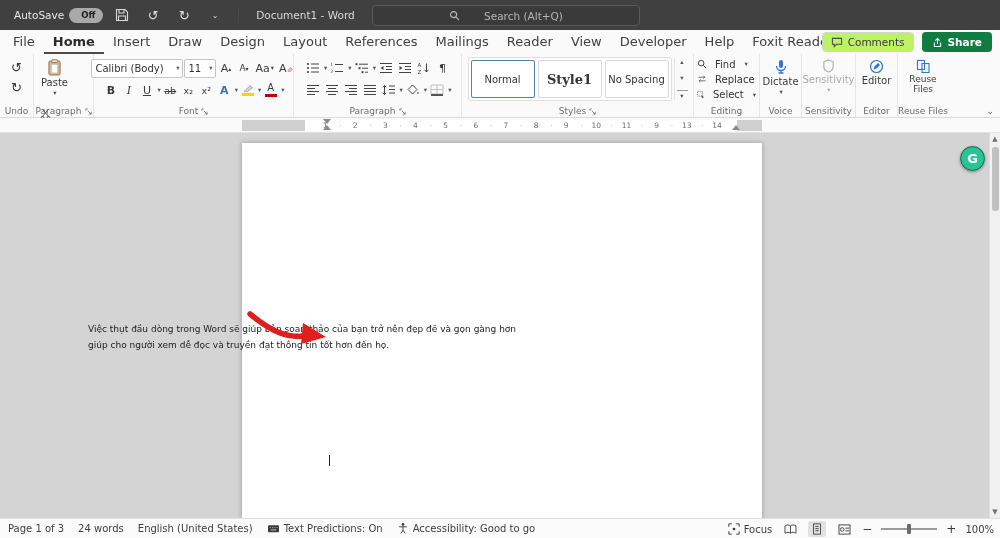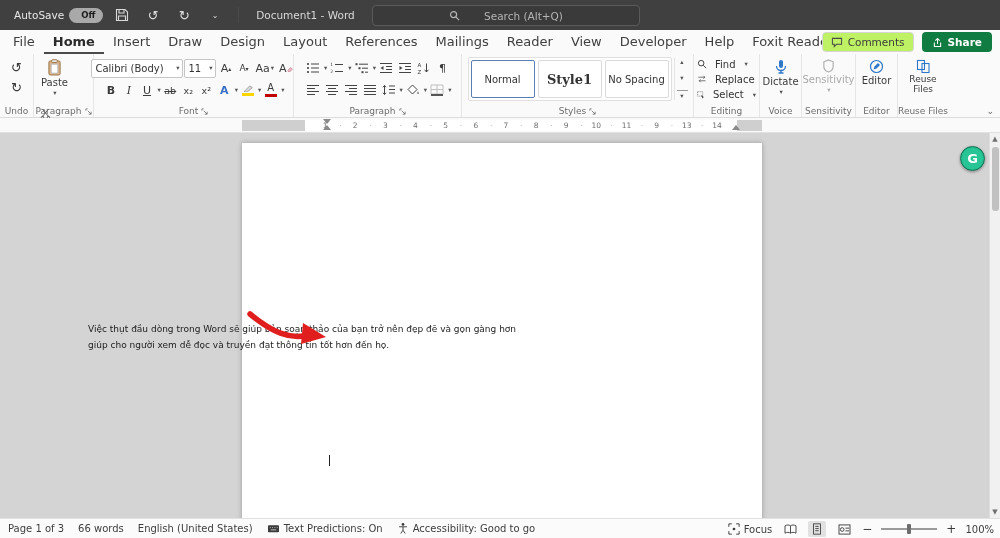--- a/index.html
+++ b/index.html
@@ -525,21 +525,21 @@
     <div class="sarrow">▲</div>
     <div class="thumb"></div>
     <div class="spacer"></div>
     <div class="sarrow">▼</div>
   </div>
 </div>
 
 <div id="statusbar">
   <div class="sb-left">
     <span class="sb-item">Page 1 of 3</span>
-    <span class="sb-item">66 words</span>
+    <span class="sb-item">24 words</span>
     <span class="sb-item">English (United States)</span>
     <span class="sb-item">
       <svg width="13" height="11" viewBox="0 0 14 12">
         <rect x="1" y="2.5" width="12" height="7.5" rx="1" fill="#3b3b3b"></rect>
         <path d="M3 5h1M5.5 5h1M8 5h1M10.5 5h1M4 7.5h6" stroke="#dcdcdc" stroke-width="0.9"></path>
       </svg>
       <span>Text Predictions: On</span>
     </span>
     <span class="sb-item">
       <svg width="12" height="13" viewBox="0 0 14 14">

